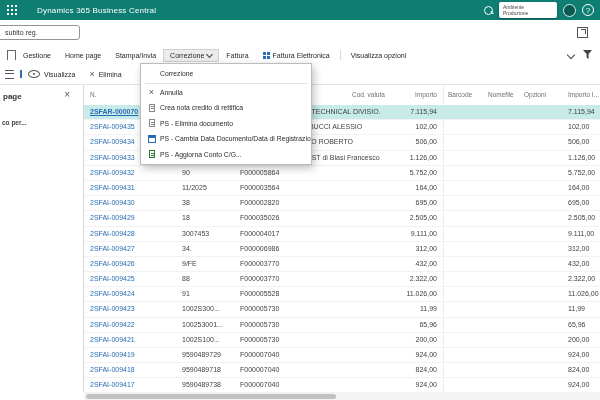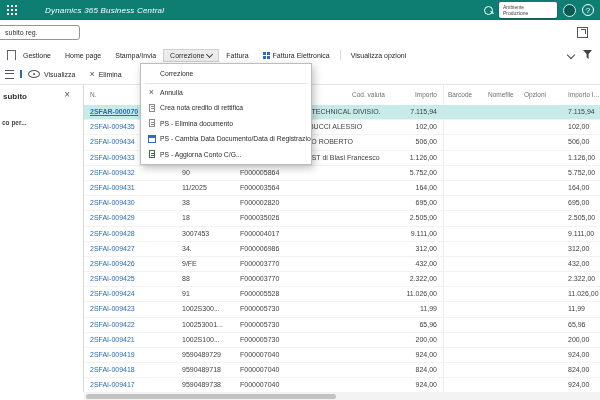--- a/index.html
+++ b/index.html
@@ -5,21 +5,21 @@
   html,body{margin:0;padding:0;background:#fff;}
   #app{position:relative;width:600px;height:400px;overflow:hidden;background:#fff;
        font-family:"Liberation Sans",sans-serif;color:#333;}
 
   
   .topbar{position:absolute;left:0;top:0;width:600px;height:20px;background:#0e7e72;
           display:flex;align-items:center;color:#fff;}
   .launcher{width:10px;height:10px;margin-left:7px;position:relative;}
   .launcher i{position:absolute;width:2px;height:2px;background:#fff;left:0;top:0;
       box-shadow:4px 0 #fff,8px 0 #fff,0 4px #fff,4px 4px #fff,8px 4px #fff,0 8px #fff,4px 8px #fff,8px 8px #fff;}
-  .app-title{font-size:8px;margin-left:28px;letter-spacing:.2px;white-space:nowrap;font-style:italic;}
+  .app-title{font-size:8px;margin-left:20px;letter-spacing:.2px;white-space:nowrap;}
   .topbar-right{position:absolute;right:6px;top:0;height:20px;display:flex;align-items:center;gap:6px;}
   .magnifier{width:7px;height:7px;border:1.3px solid #fff;border-radius:50%;position:relative;}
   .magnifier::after{content:"";position:absolute;left:5px;top:5px;width:4px;height:1.3px;background:#fff;transform:rotate(45deg);}
   .env-badge{background:#fff;border-radius:2px;padding:2px 4px;color:#444;font-size:5px;
              line-height:6px;min-width:50px;box-shadow:0 1px 2px rgba(0,0,0,.35);}
   .avatar{width:13px;height:13px;border-radius:50%;background:#0a5a50;border:1.5px solid #d8eeec;box-sizing:border-box;}
   .help-circle{width:12px;height:12px;border-radius:50%;border:1px solid #fff;color:#fff;font-size:8px;
                display:flex;align-items:center;justify-content:center;box-sizing:border-box;}
 
   
@@ -181,21 +181,21 @@
       <i class="eye"></i>
       <span>Visualizza</span>
     </span>
     <span class="sa-btn" style="margin-left:14px;">
       <span class="x-glyph">×</span>
       <span>Elimina</span>
     </span>
   </div>
 
   <div class="filterpane">
-    <span class="fp-title">subito</span>
+    <span class="fp-title">page</span>
     <span class="fp-close">×</span>
     <span class="fp-label">co per...</span>
   </div>
 
   <div class="tablearea">
     <div class="vline"></div>
     <div class="thead">
       <span class="h-no">N.</span>
       <span class="h-curr">Cod. valuta</span>
       <span class="h-amt">Importo</span>

